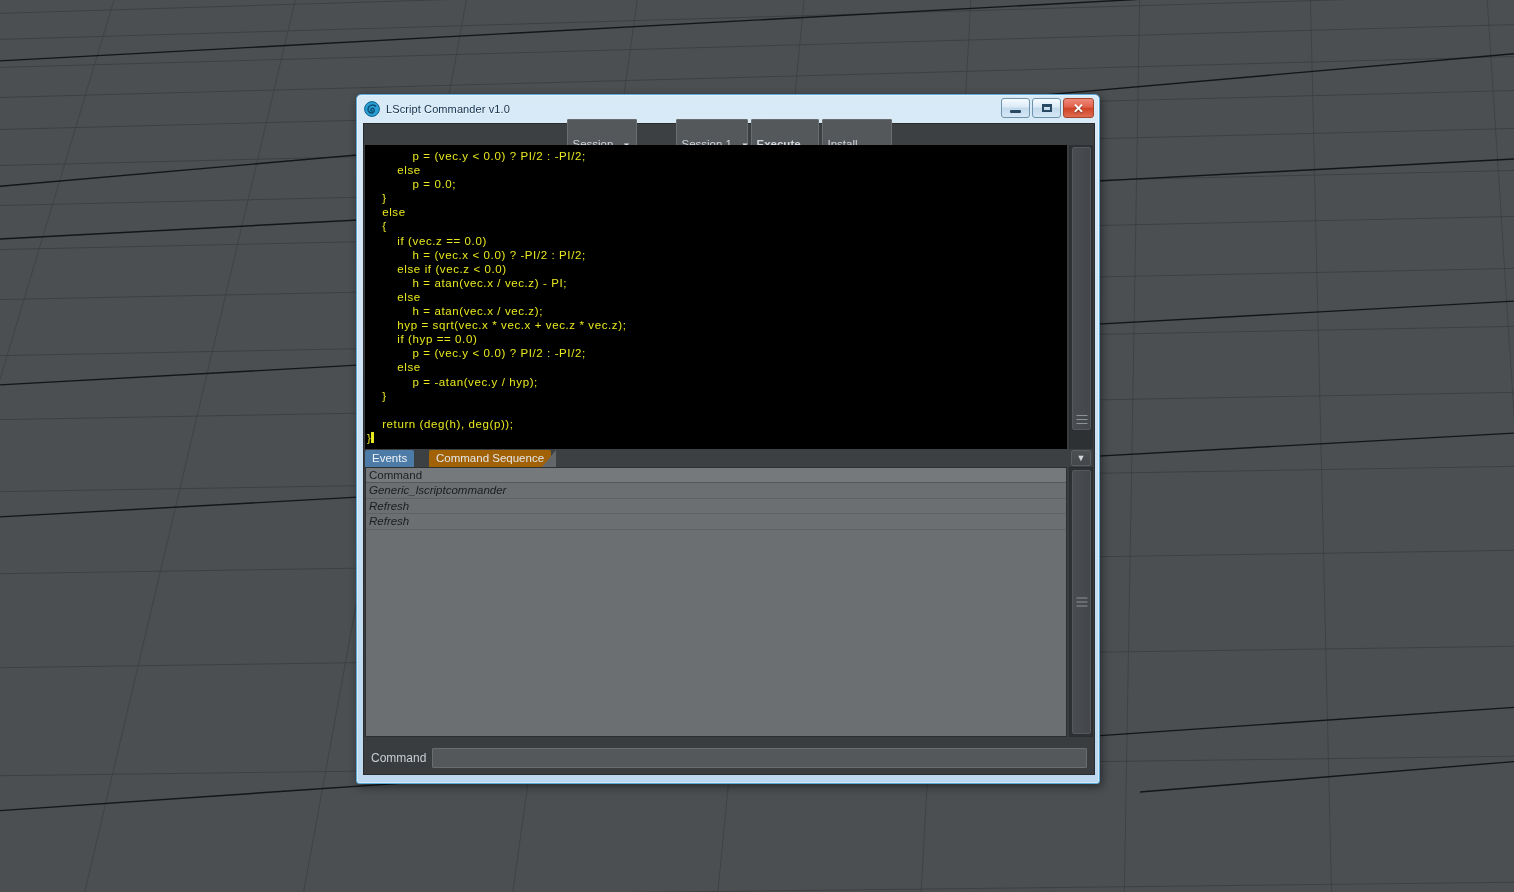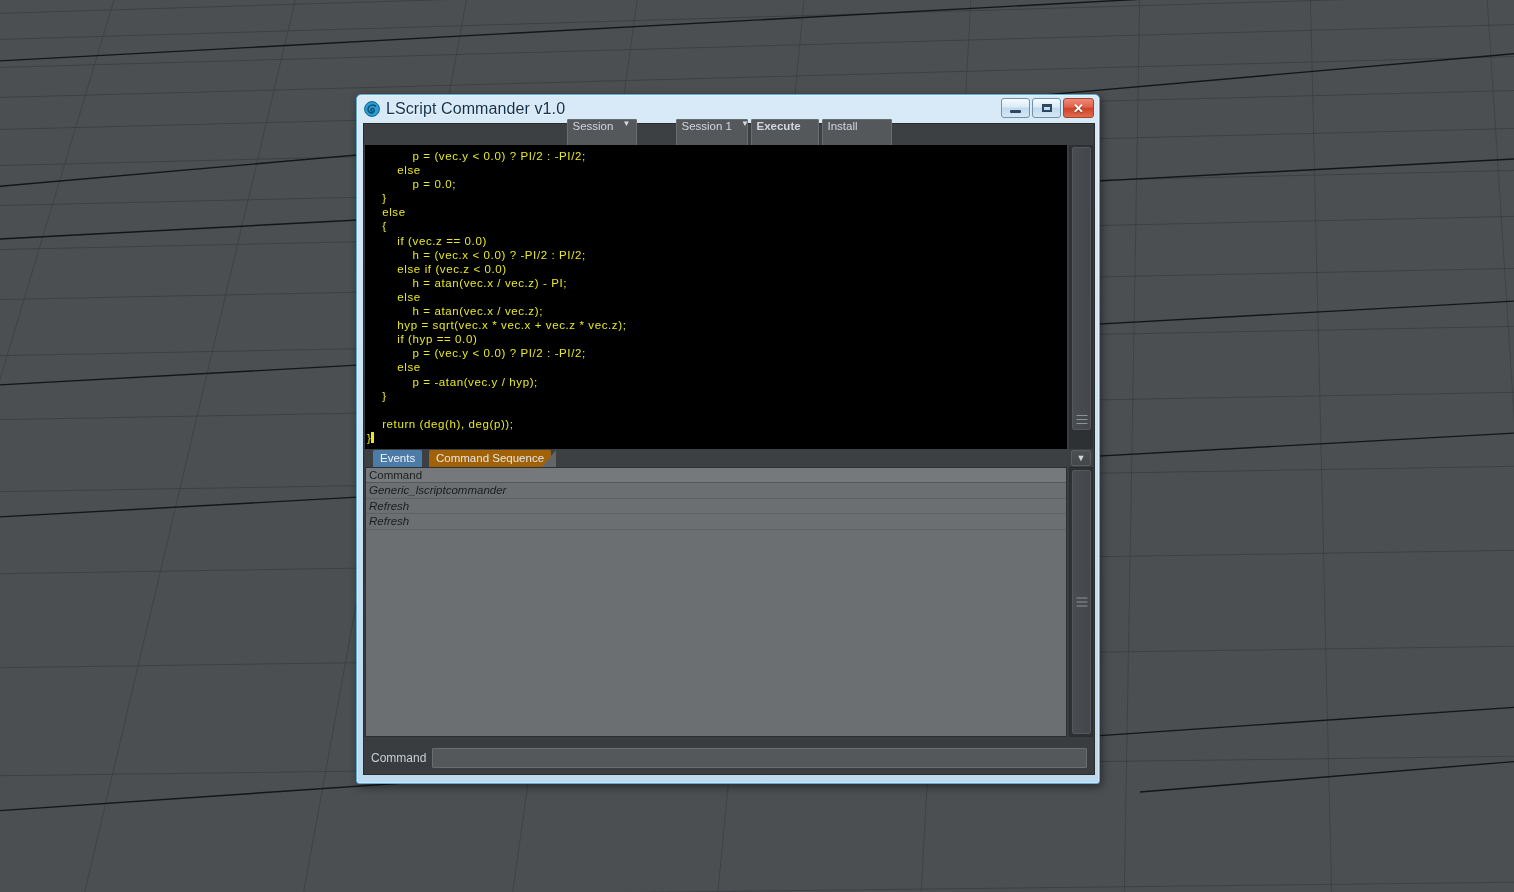--- a/index.html
+++ b/index.html
@@ -43,21 +43,21 @@
     align-items: center;
     box-sizing: border-box;
     padding-left: 7px;
   }
   #title-icon {
     width: 16px; height: 16px;
     margin-right: 6px;
     flex: 0 0 auto;
   }
   #title-text {
-    font-size: 16px;
+    font-size: 11px;
     color: #10304d;
     letter-spacing: 0.1px;
     text-shadow: 0 1px 0 rgba(255,255,255,0.8);
     white-space: nowrap;
   }
   #win-buttons {
     position: absolute;
     right: 5px; top: 3px;
     display: flex;
     gap: 2px;
@@ -121,21 +121,21 @@
   }
   .tb-btn {
     height: 32px;
     background: #55585b;
     border: 1px solid #6a6d70;
     border-radius: 1px;
     box-sizing: border-box;
     color: #cfd6dc;
     font-size: 11.5px;
     display: flex;
-    align-items: flex-start;
+    align-items: flex-end;
     padding: 0 5px;
     cursor: default;
     white-space: nowrap;
   }
   .tb-btn.dropdown { justify-content: space-between; }
   .tb-btn .caret {
     margin-left: 9px;
     font-size: 8px;
     color: #d5dbe0;
     line-height: 1;
@@ -224,21 +224,21 @@
     height: 17px;
     font-size: 11.5px;
     display: flex;
     align-items: center;
     padding: 0 7px 1px 7px;
     box-sizing: border-box;
     cursor: default;
     white-space: nowrap;
   }
   .tab.active {
-    left: 8px;
+    left: 0;
     background: #4d7ba8;
     color: #eef3f8;
     border-radius: 2px 2px 0 0;
   }
   .tab.inactive {
     left: 64px;
     background: #a16207;
     color: #e2e7eb;
     border-radius: 2px 2px 0 0;
   }

